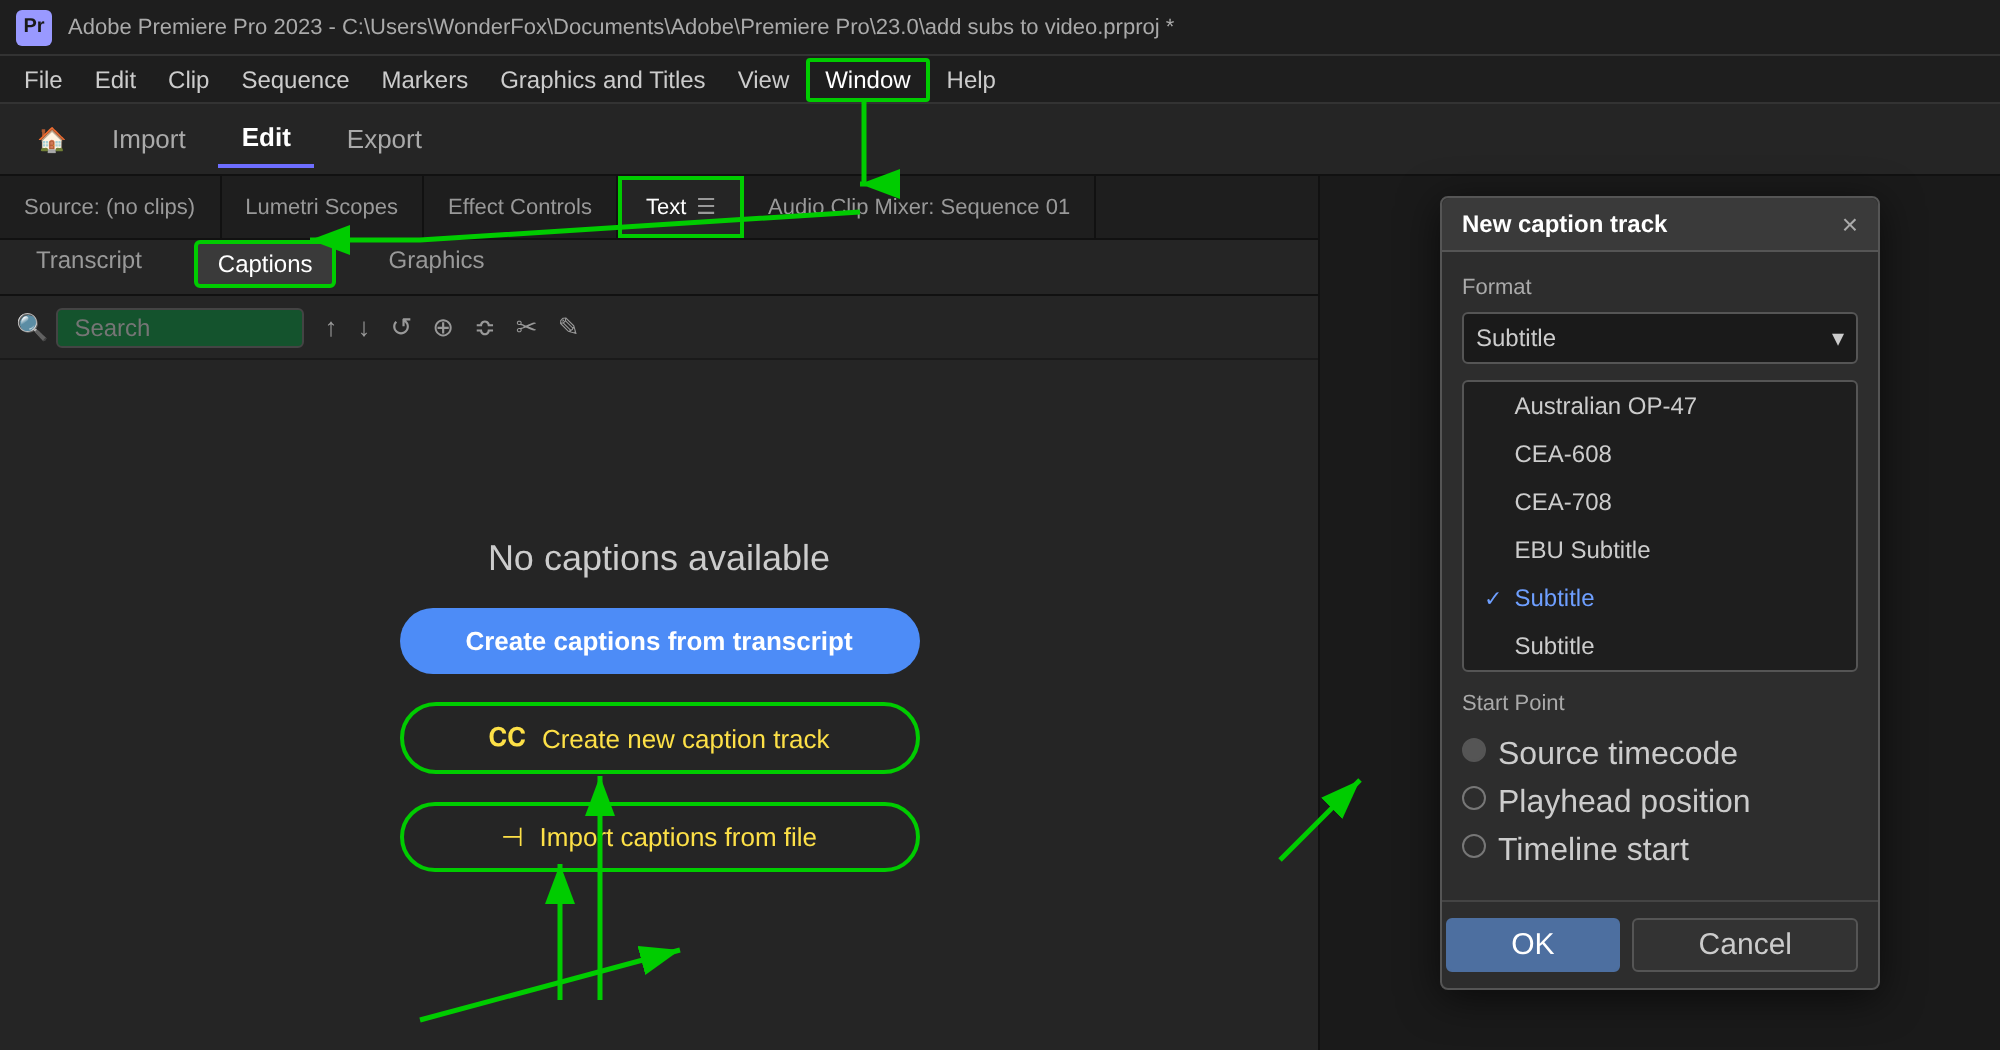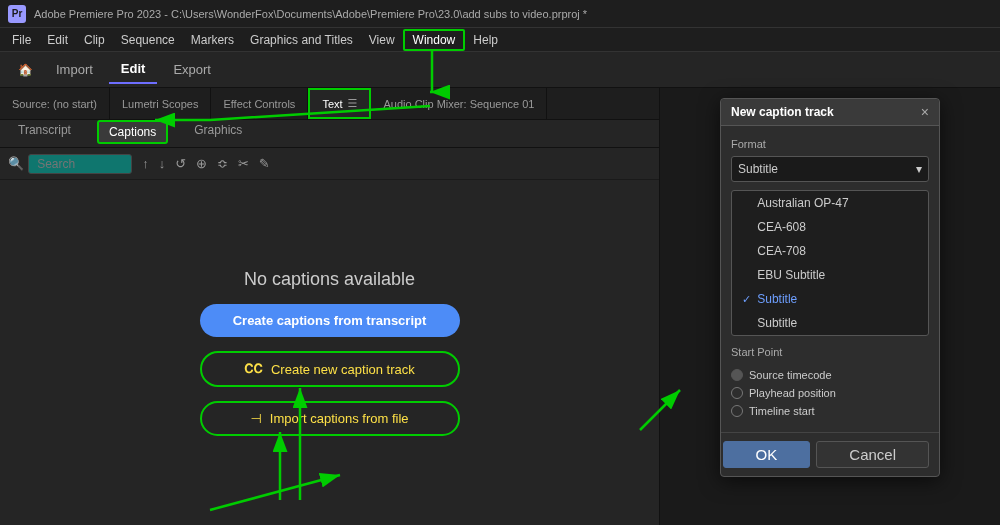--- a/index.html
+++ b/index.html
@@ -165,27 +165,27 @@
       height: 32px;
       background: #252525;
       display: flex;
       align-items: center;
       padding: 0 8px;
       gap: 4px;
       border-bottom: 1px solid #1a1a1a;
     }
     .search-icon { color: #777; font-size: 13px; }
     .search-input {
-      background: #0f766e;
+      background: #14532d;
       border: 1px solid #444;
       border-radius: 3px;
       color: #ccc;
       font-size: 12px;
       padding: 2px 8px;
-      width: 104px;
+      width: 124px;
       height: 20px;
     }
     .toolbar-icons {
       display: flex;
       align-items: center;
       gap: 6px;
       margin-left: 4px;
     }
     .toolbar-icon {
       color: #999;
@@ -324,25 +324,25 @@
     .dropdown-item.selected { color: #6e9fff; }
     .dropdown-item .check { color: #6e9fff; font-size: 11px; }
 
     .start-point-label {
       color: #aaa;
       font-size: 11px;
       margin-bottom: 8px;
     }
     .radio-item {
       display: flex;
-      align-items: flex-end;
+      align-items: flex-start;
       gap: 6px;
       padding: 3px 0;
       color: #ccc;
-      font-size: 11px;
+      font-size: 16px;
     }
     .radio-circle {
       width: 12px;
       height: 12px;
       border-radius: 50%;
       border: 1.5px solid #777;
       display: flex;
       align-items: center;
       justify-content: center;
       flex-shrink: 0;
@@ -409,21 +409,21 @@
   <div class="workspace-tab">Import</div>
   <div class="workspace-tab active">Edit</div>
   <div class="workspace-tab">Export</div>
 </div>
 
 <div class="main-area">
 
   <div class="left-panel">
 
     <div class="panel-tabs-row">
-      <div class="panel-tab">Source: (no start)</div>
+      <div class="panel-tab">Source: (no clips)</div>
       <div class="panel-tab">Lumetri Scopes</div>
       <div class="panel-tab">Effect Controls</div>
       <div class="panel-tab active-text-tab">
         <span>Text</span>
         <span style="margin-left:5px;color:#999;">☰</span>
       </div>
       <div class="panel-tab">Audio Clip Mixer: Sequence 01</div>
     </div>
 
     <div class="sub-tabs-row">

